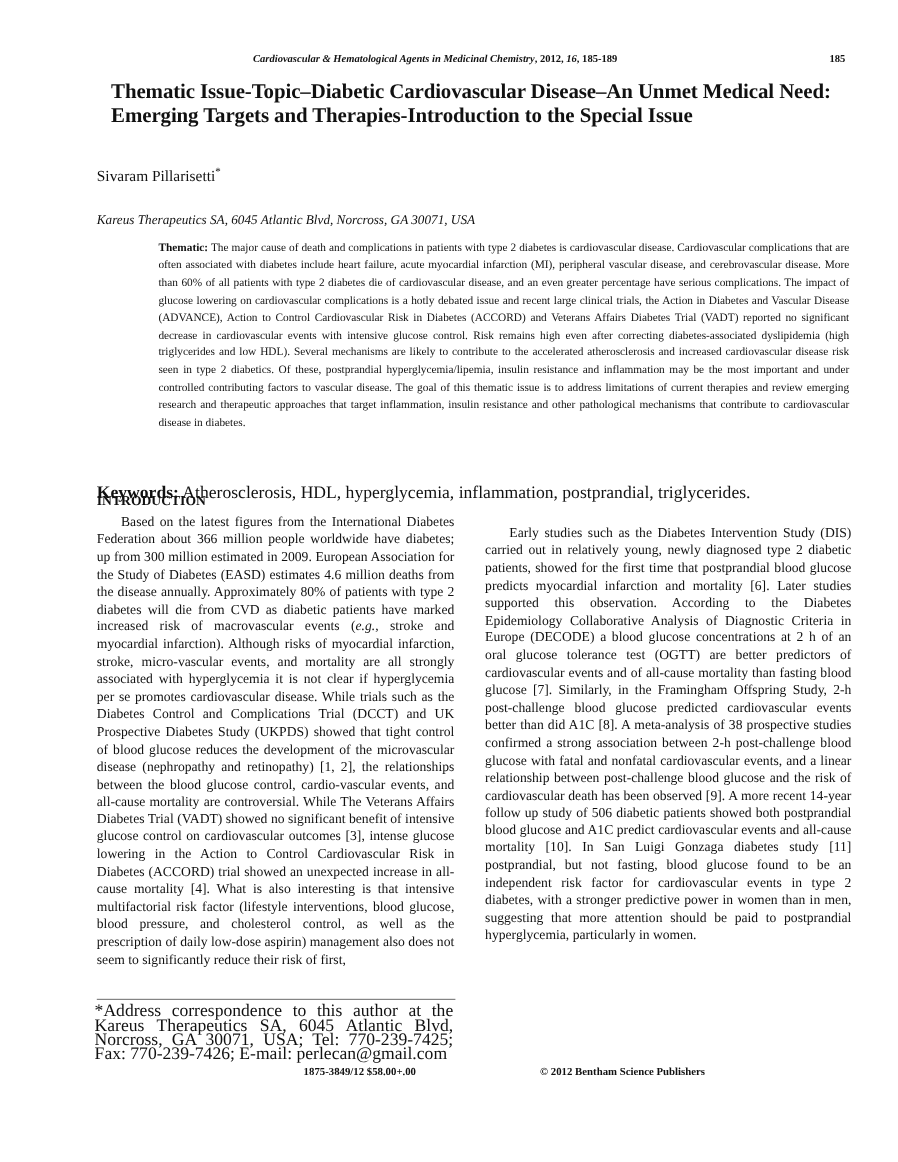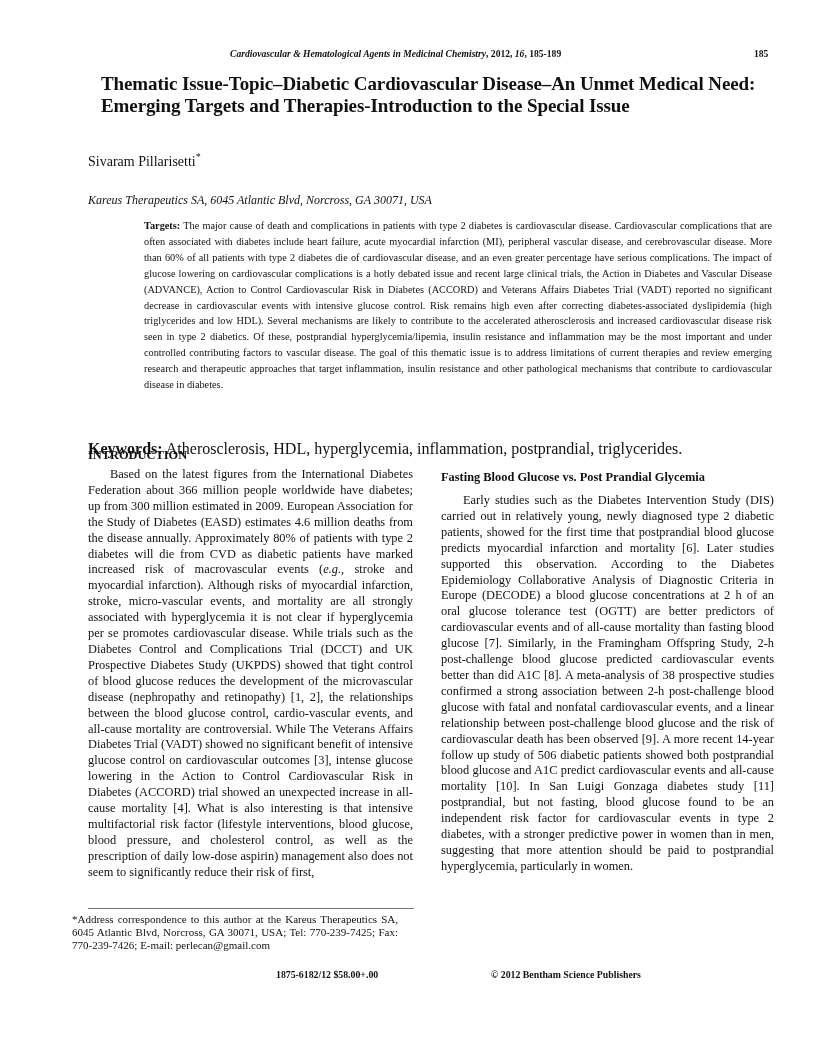--- a/index.html
+++ b/index.html
@@ -31,21 +31,21 @@
   .col-right { left: 441px; top: 447px; width: 333px; }
   h2.sec { margin: 0; font-size: 12.4px; font-weight: bold; line-height: 16px; text-align: left; }
   h3.sub { margin: 0; font-size: 12.4px; font-weight: bold; line-height: 16px; text-align: left; }
   p { margin: 0; text-indent: 22px; }
   p.cont { text-indent: 0; }
   .gap-s { height: 4px; }
   .gap-m { height: 14px; }
   .gap-h { height: 8px; }
   .footrule { left: 88px; top: 908px; width: 326px; height: 0; border-top: 1px solid #777; }
   .footnote {
-    left: 72px; top: 913px; width: 326px; font-size: 11px; line-height: 13px; text-align: justify;
+    left: 86px; top: 913px; width: 326px; font-size: 16px; line-height: 13px; text-align: justify;
   }
   .issn { left: 276px; top: 969px; font-size: 9.8px; font-weight: bold; }
   .copyright { left: 491px; top: 969px; font-size: 9.8px; font-weight: bold; }
 </style>
 </head>
 <body>
 
 <div class="abs running-head">
   <span class="journal"><span>Cardiovascular &amp; Hematological Agents in Medicinal Chemistry</span><span style="font-style:normal">, </span><span style="font-style:normal">2012</span><span style="font-style:normal">, </span><span>16</span><span style="font-style:normal">, </span><span style="font-style:normal">185-189</span></span>
   <span class="pagenum">185</span>
@@ -53,40 +53,39 @@
 
 <div class="abs title">Thematic Issue-Topic–Diabetic Cardiovascular Disease–An Unmet Medical Need: Emerging Targets and Therapies-Introduction to the Special Issue</div>
 
 <div class="abs author">
   <span>Sivaram Pillarisetti</span><sup>*</sup>
 </div>
 
 <div class="abs affil">Kareus Therapeutics SA, 6045 Atlantic Blvd, Norcross, GA 30071, USA</div>
 
 <div class="abs abstract">
-  <b>Targets:</b>
+  <b>Thematic:</b>
   <span>The major cause of death and complications in patients with type 2 diabetes is cardiovascular disease. Cardiovascular complications that are often associated with diabetes include heart failure, acute myocardial infarction (MI), peripheral vascular disease, and cerebrovascular disease. More than 60% of all patients with type 2 diabetes die of cardiovascular disease, and an even greater percentage have serious complications. The impact of glucose lowering on cardiovascular complications is a hotly debated issue and recent large clinical trials, the Action in Diabetes and Vascular Disease (ADVANCE), Action to Control Cardiovascular Risk in Diabetes (ACCORD) and Veterans Affairs Diabetes Trial (VADT) reported no significant decrease in cardiovascular events with intensive glucose control. Risk remains high even after correcting diabetes-associated dyslipidemia (high triglycerides and low HDL). Several mechanisms are likely to contribute to the accelerated atherosclerosis and increased cardiovascular disease risk seen in type 2 diabetics. Of these, postprandial hyperglycemia/lipemia, insulin resistance and inflammation may be the most important and under controlled contributing factors to vascular disease. The goal of this thematic issue is to address limitations of current therapies and review emerging research and therapeutic approaches that target inflammation, insulin resistance and other pathological mechanisms that contribute to cardiovascular disease in diabetes.</span>
 </div>
 
 <div class="abs keywords">
   <b>Keywords:</b>
   <span>Atherosclerosis, HDL, hyperglycemia, inflammation, postprandial, triglycerides.</span>
 </div>
 
 <div class="abs col col-left">
   <h2 class="sec">INTRODUCTION</h2>
   <div class="gap-s"></div>
   <p><span>Based on the latest figures from the International Diabetes Federation about 366 million people worldwide have diabetes; up from 300 million estimated in 2009. European Association for the Study of Diabetes (EASD) estimates 4.6 million deaths from the disease annually. Approximately 80% of patients with type 2 diabetes will die from CVD as diabetic patients have marked increased risk of macrovascular events (</span><i>e.g.,</i><span> stroke and myocardial infarction). Although risks of myocardial infarction, stroke, micro-vascular events, and mortality are all strongly associated with hyperglycemia it is not clear if hyperglycemia per se promotes cardiovascular disease. While trials such as the Diabetes Control and Complications Trial (DCCT) and UK Prospective Diabetes Study (UKPDS) showed that tight control of blood glucose reduces the development of the microvascular disease (nephropathy and retinopathy) [1, 2], the relationships between the blood glucose control, cardio-vascular events, and all-cause mortality are controversial. While The Veterans Affairs Diabetes Trial (VADT) showed no significant benefit of intensive glucose control on cardiovascular outcomes [3], intense glucose lowering in the Action to Control Cardiovascular Risk in Diabetes (ACCORD) trial showed an unexpected increase in all-cause mortality [4]. What is also interesting is that intensive multifactorial risk factor (lifestyle interventions, blood glucose, blood pressure, and cholesterol control, as well as the prescription of daily low-dose aspirin) management also does not seem to significantly reduce their risk of first,</span></p>
 </div>
 
 <div class="abs col col-right">
   <div class="gap-m"></div>
   <div class="gap-h"></div>
-  <h3 class="sub">Fasting Blood Glucose vs. Post Prandial Glycemia</h3>
   <div class="gap-h"></div>
   <p>Early studies such as the Diabetes Intervention Study (DIS) carried out in relatively young, newly diagnosed type 2 diabetic patients, showed for the first time that postprandial blood glucose predicts myocardial infarction and mortality [6]. Later studies supported this observation. According to the Diabetes Epidemiology Collaborative Analysis of Diagnostic Criteria in Europe (DECODE) a blood glucose concentrations at 2 h of an oral glucose tolerance test (OGTT) are better predictors of cardiovascular events and of all-cause mortality than fasting blood glucose [7]. Similarly, in the Framingham Offspring Study, 2-h post-challenge blood glucose predicted cardiovascular events better than did A1C [8]. A meta-analysis of 38 prospective studies confirmed a strong association between 2-h post-challenge blood glucose with fatal and nonfatal cardiovascular events, and a linear relationship between post-challenge blood glucose and the risk of cardiovascular death has been observed [9]. A more recent 14-year follow up study of 506 diabetic patients showed both postprandial blood glucose and A1C predict cardiovascular events and all-cause mortality [10]. In San Luigi Gonzaga diabetes study [11] postprandial, but not fasting, blood glucose found to be an independent risk factor for cardiovascular events in type 2 diabetes, with a stronger predictive power in women than in men, suggesting that more attention should be paid to postprandial hyperglycemia, particularly in women.</p>
 </div>
 
 <div class="abs footrule"></div>
 <div class="abs footnote">*Address correspondence to this author at the Kareus Therapeutics SA, 6045 Atlantic Blvd, Norcross, GA 30071, USA; Tel: 770-239-7425; Fax: 770-239-7426; E-mail: perlecan@gmail.com</div>
 
-<div class="abs issn">1875-6182/12 $58.00+.00</div>
+<div class="abs issn">1875-3849/12 $58.00+.00</div>
 <div class="abs copyright">© 2012 Bentham Science Publishers</div>
 
 </body></html>

